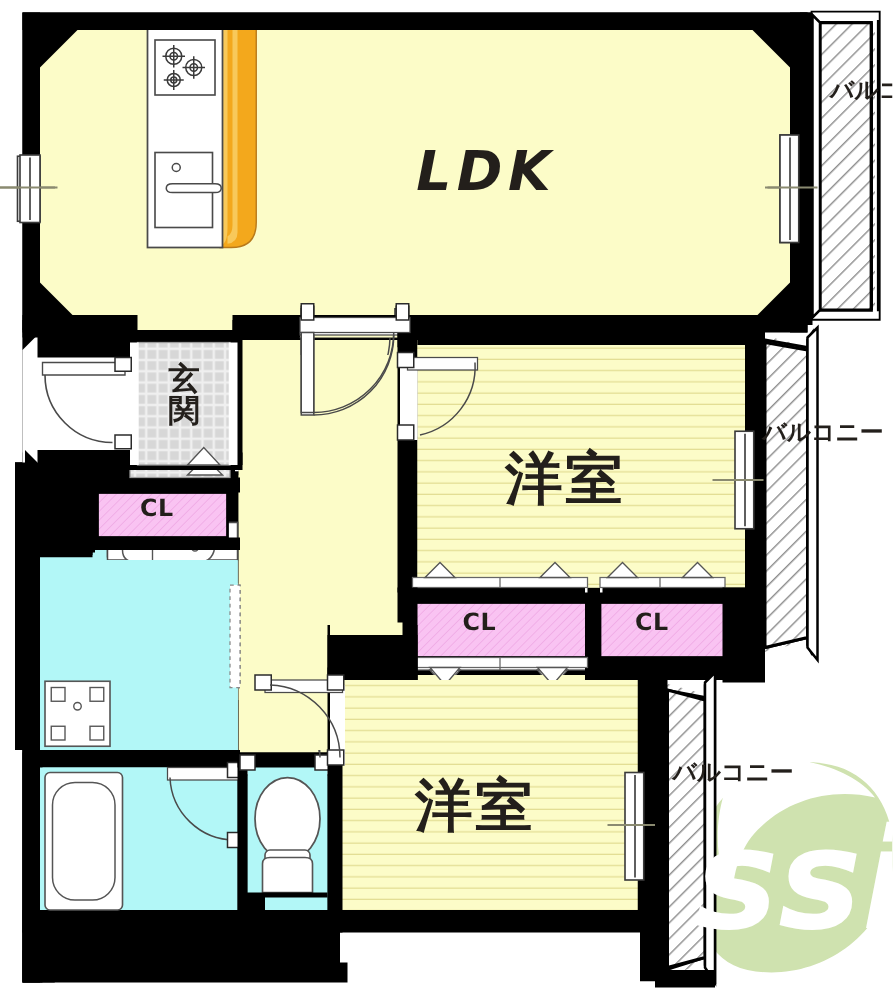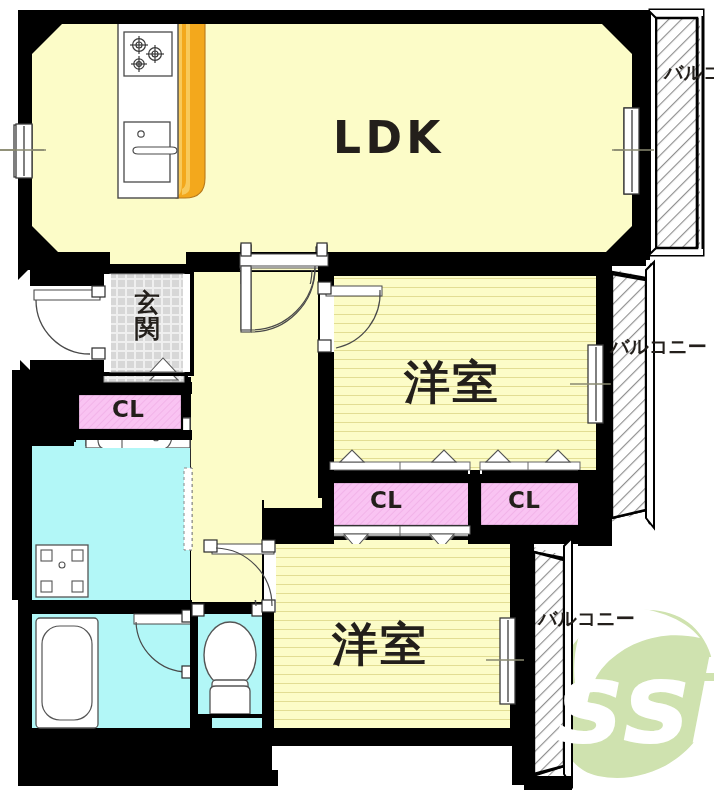--- a/index.html
+++ b/index.html
@@ -1,24 +1,24 @@
 <!DOCTYPE html>
 <html><head>
 <meta charset="utf-8">
 <style>
   html,body{margin:0;padding:0;background:#ffffff;}
   body{font-family:"DejaVu Sans","Liberation Sans",sans-serif;}
   #stage{position:relative;width:714px;height:800px;background:#fff;overflow:hidden;}
   #stage svg{position:absolute;left:0;top:0;}
   .lbl{position:absolute;font-weight:700;color:#231f1b;letter-spacing:.06em;
        white-space:pre;line-height:1;user-select:none;}
-  .lbl-ldk{font-size:44px;letter-spacing:.10em;}
+  .lbl-ldk{font-size:44px;letter-spacing:.10em;font-style:italic;}
   .lbl-yoshitsu{font-size:46px;letter-spacing:.05em;}
   .lbl-genkan{font-size:25px;line-height:1.05;text-align:center;}
-  .lbl-cl{font-size:23px;letter-spacing:.02em;}
+  .lbl-cl{font-size:19px;letter-spacing:.02em;}
   .lbl-balcony{font-size:19px;line-height:1.12;text-align:center;letter-spacing:0;}
 </style>
 </head>
 <body>
 
 <div id="stage">
 
 <svg width="714" height="800" viewBox="0 0 714 800">
   <defs>
     <pattern id="pFloorLines" width="8" height="9" patternUnits="userSpaceOnUse">

